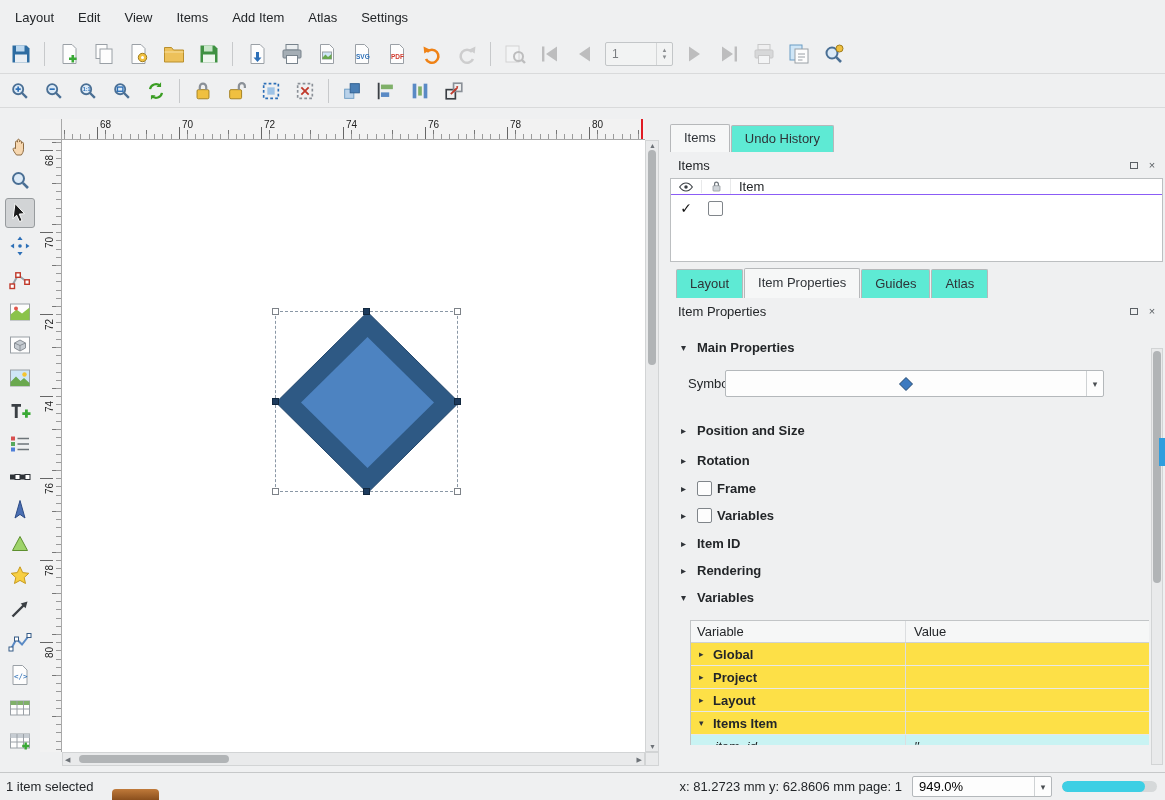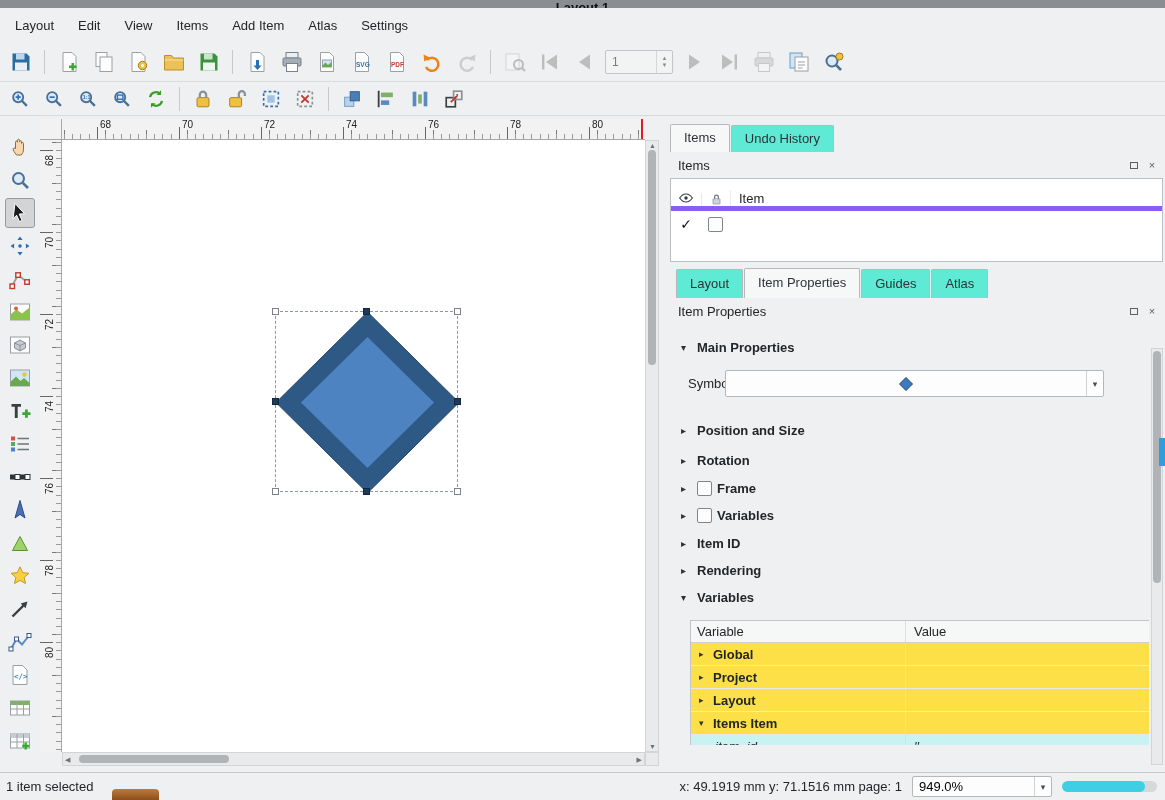--- a/index.html
+++ b/index.html
@@ -74,21 +74,21 @@
 
 .right-panel{position:absolute;left:668px;top:116px;width:497px;bottom:35px}
 .dock-tabs{display:flex;align-items:flex-end;height:36px;padding:8px 0 0 2px;gap:1px}
 .dock-tab{padding:5px 13px 6px;background:#5eead4;border:1px solid #b6b8ba;border-bottom:none;border-radius:2px 2px 0 0;color:#2f3338}
 .dock-tab.active{background:#f6f7f7;padding-bottom:7px}
 .panel-title-row{display:flex;align-items:center;height:26px;padding:0 6px 0 10px}
 .panel-title-row .grow{flex:1}
 .pbtn{width:14px;height:14px;display:flex;align-items:center;justify-content:center;color:#5b6065;font-size:11px;margin-left:4px;background:none;border:none}
 .float-glyph{width:8px;height:7px;border:1px solid #5b6065;display:inline-block}
 .items-tree{margin:0 2px;background:#fff;border:1px solid #bcbfc1;height:84px}
-.tree-head{display:flex;align-items:flex-end;height:32px;border-bottom:5px solid #8b5cf6}
+.tree-head{display:flex;align-items:center;height:16px;border-bottom:1px solid #8b5cf6}
 .tc-eye{width:30px;display:flex;justify-content:center;align-items:center}
 .tc-lock{width:29px;display:flex;justify-content:center;align-items:center;border-left:1px solid #e8e9ea}
 .tc-label{flex:1;padding-left:8px;border-left:1px solid #e8e9ea}
 .tree-row{display:flex;align-items:center;height:26px}
 .check{font-weight:bold;font-size:14px;color:#111}
 .cb{width:15px;height:15px;background:#fdfdfd;border:1px solid #80858a;border-radius:2px;display:inline-block}
 .star{color:#6f7478;font-size:14px;margin-right:5px}
 .props-tabs{display:flex;align-items:flex-end;height:36px;padding:6px 0 0 8px;gap:1px}
 .props-tabs .dock-tab{padding:6px 13px 7px}
 .props-tabs .dock-tab.active{padding-bottom:8px}
@@ -126,23 +126,20 @@
 
 
 .artifact-brown{position:absolute;left:112px;bottom:0;width:47px;height:11px;border-radius:4px 4px 0 0;background:linear-gradient(#c07a3a,#8a4f1d)}
 .edge-accent{position:absolute;right:0;top:438px;width:6px;height:28px;background:#2f9ede}
 </style>
 </head>
 <body>
 
 <div class="window">
 
-  <div class="titlebar">
-    <span>Layout 1</span>
-  </div>
 
   <div class="menubar">
     <span class="menu-item">Layout</span>
     <span class="menu-item">Edit</span>
     <span class="menu-item">View</span>
     <span class="menu-item">Items</span>
     <span class="menu-item">Add Item</span>
     <span class="menu-item">Atlas</span>
     <span class="menu-item">Settings</span>
   </div>
@@ -731,21 +728,21 @@
         </div>
       </div>
       <div class="props-scrollbar">
         <div class="thumb"></div>
       </div>
     </div>
   </div>
 
   <div class="statusbar">
     <span class="sb-left">1 item selected</span>
-    <span>x: 49.1919 mm y: 71.1516 mm page: 1</span>
+    <span>x: 81.2723 mm y: 62.8606 mm page: 1</span>
     <div class="zoom-combo">
       <input readonly="" value="949.0%" style="">
       <span class="combo-arrow" style="height:100%">▾</span>
     </div>
     <div class="zoom-slider">
       <div class="zoom-fill"></div>
     </div>
   </div>
 
   <div class="artifact-brown"></div>

